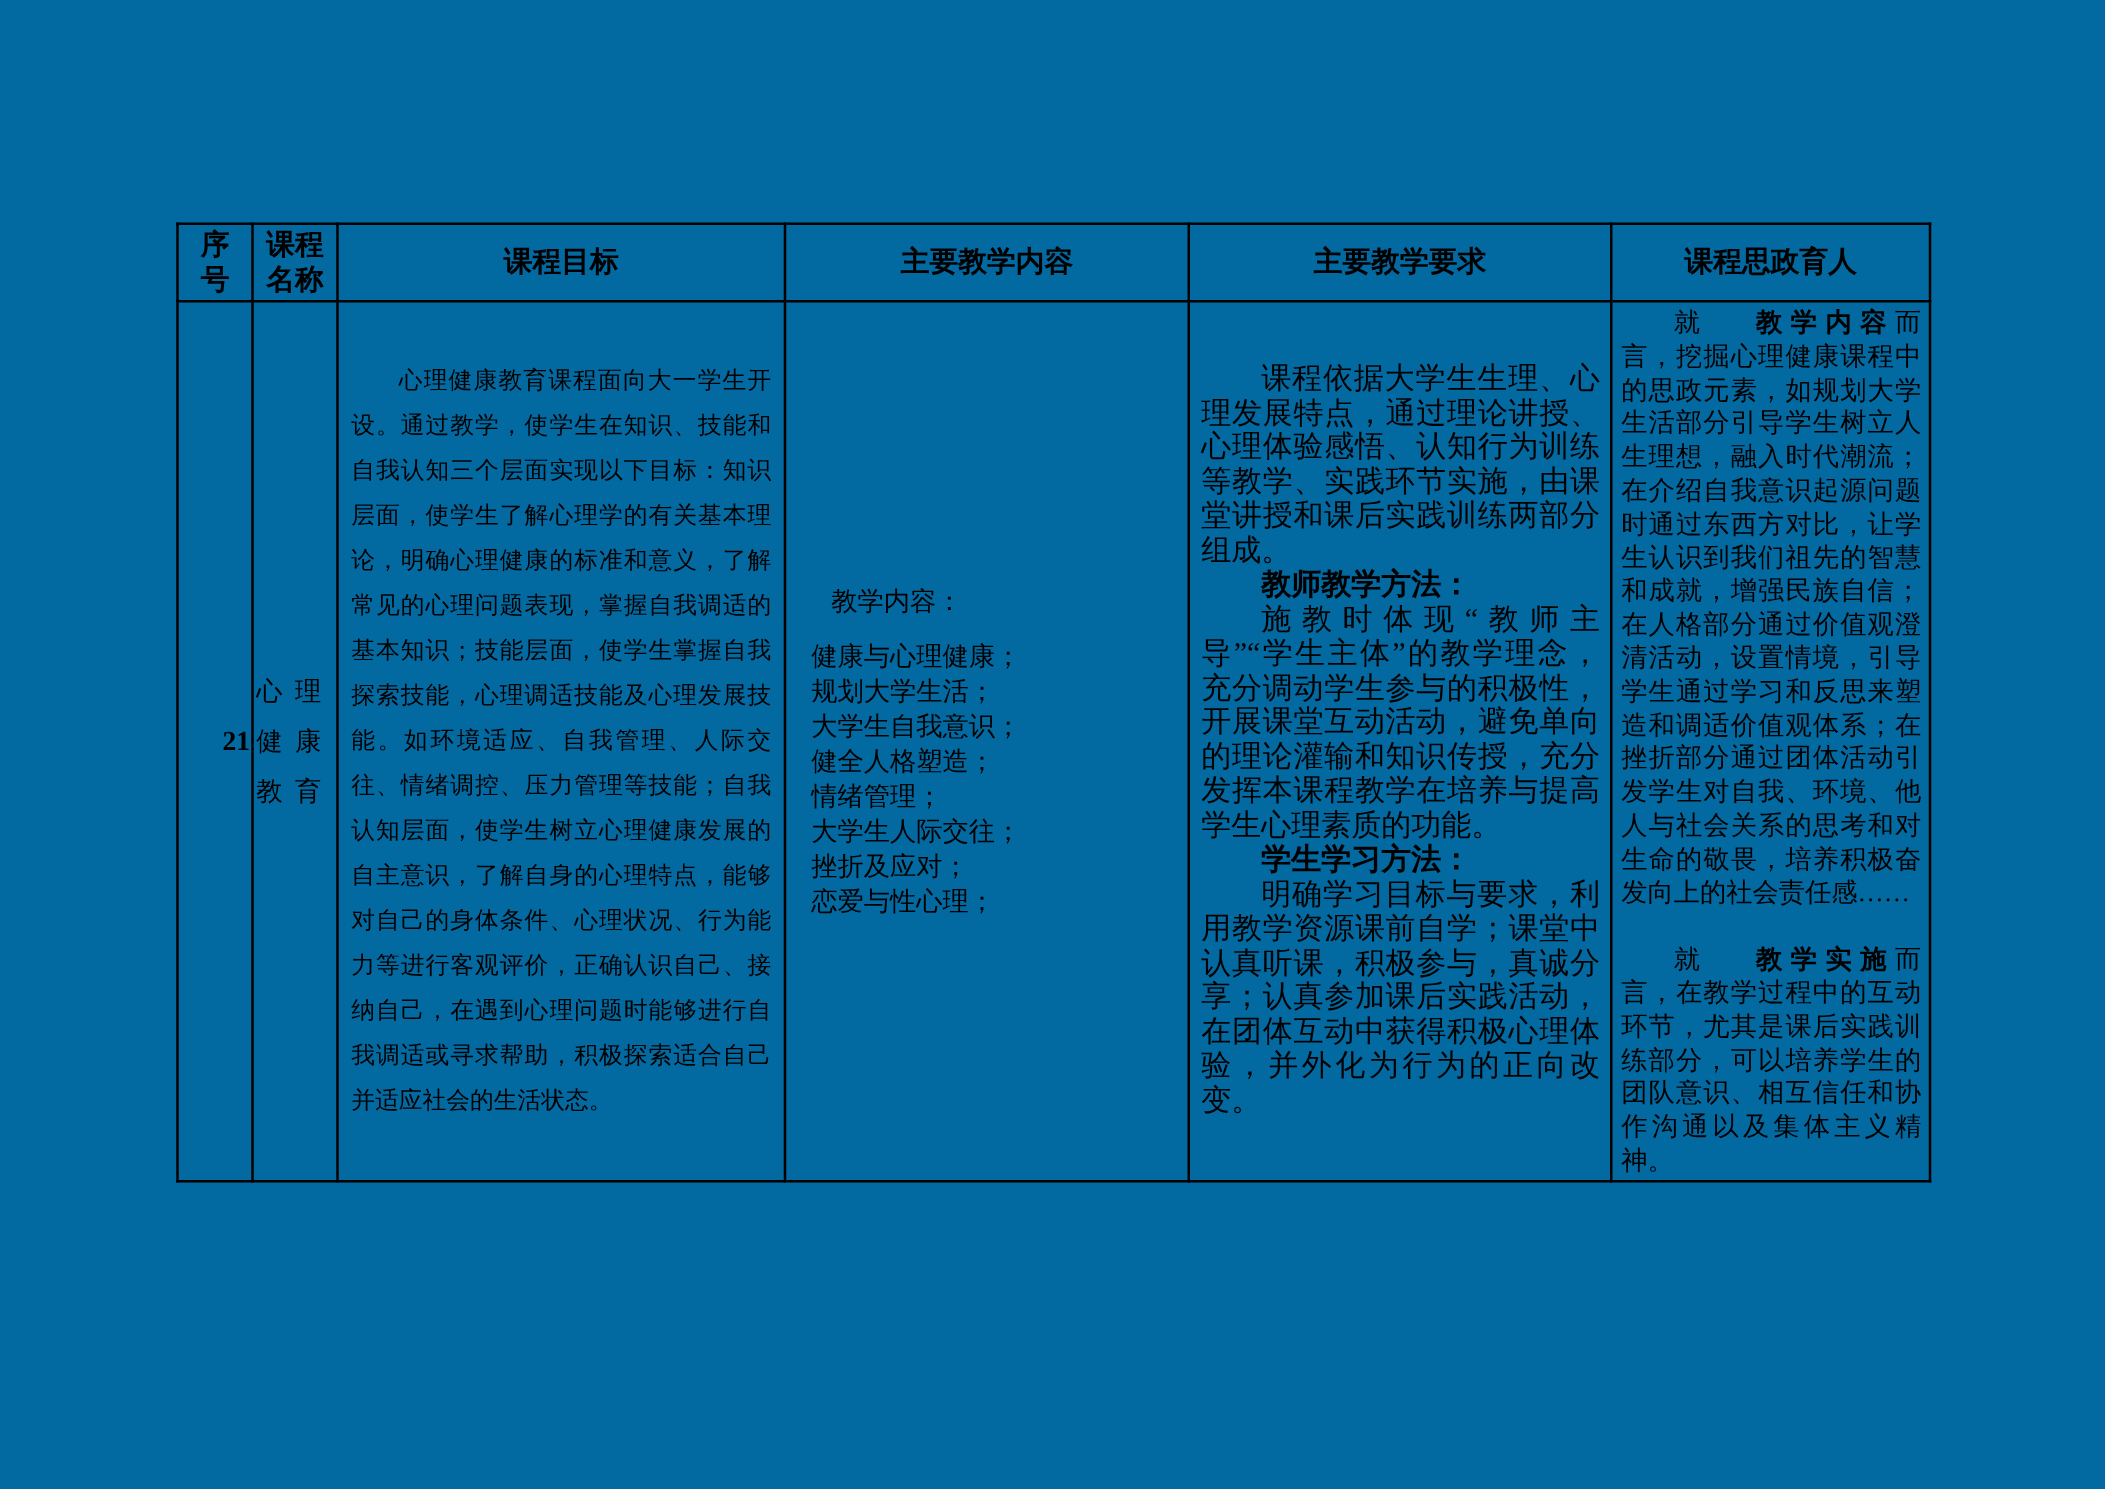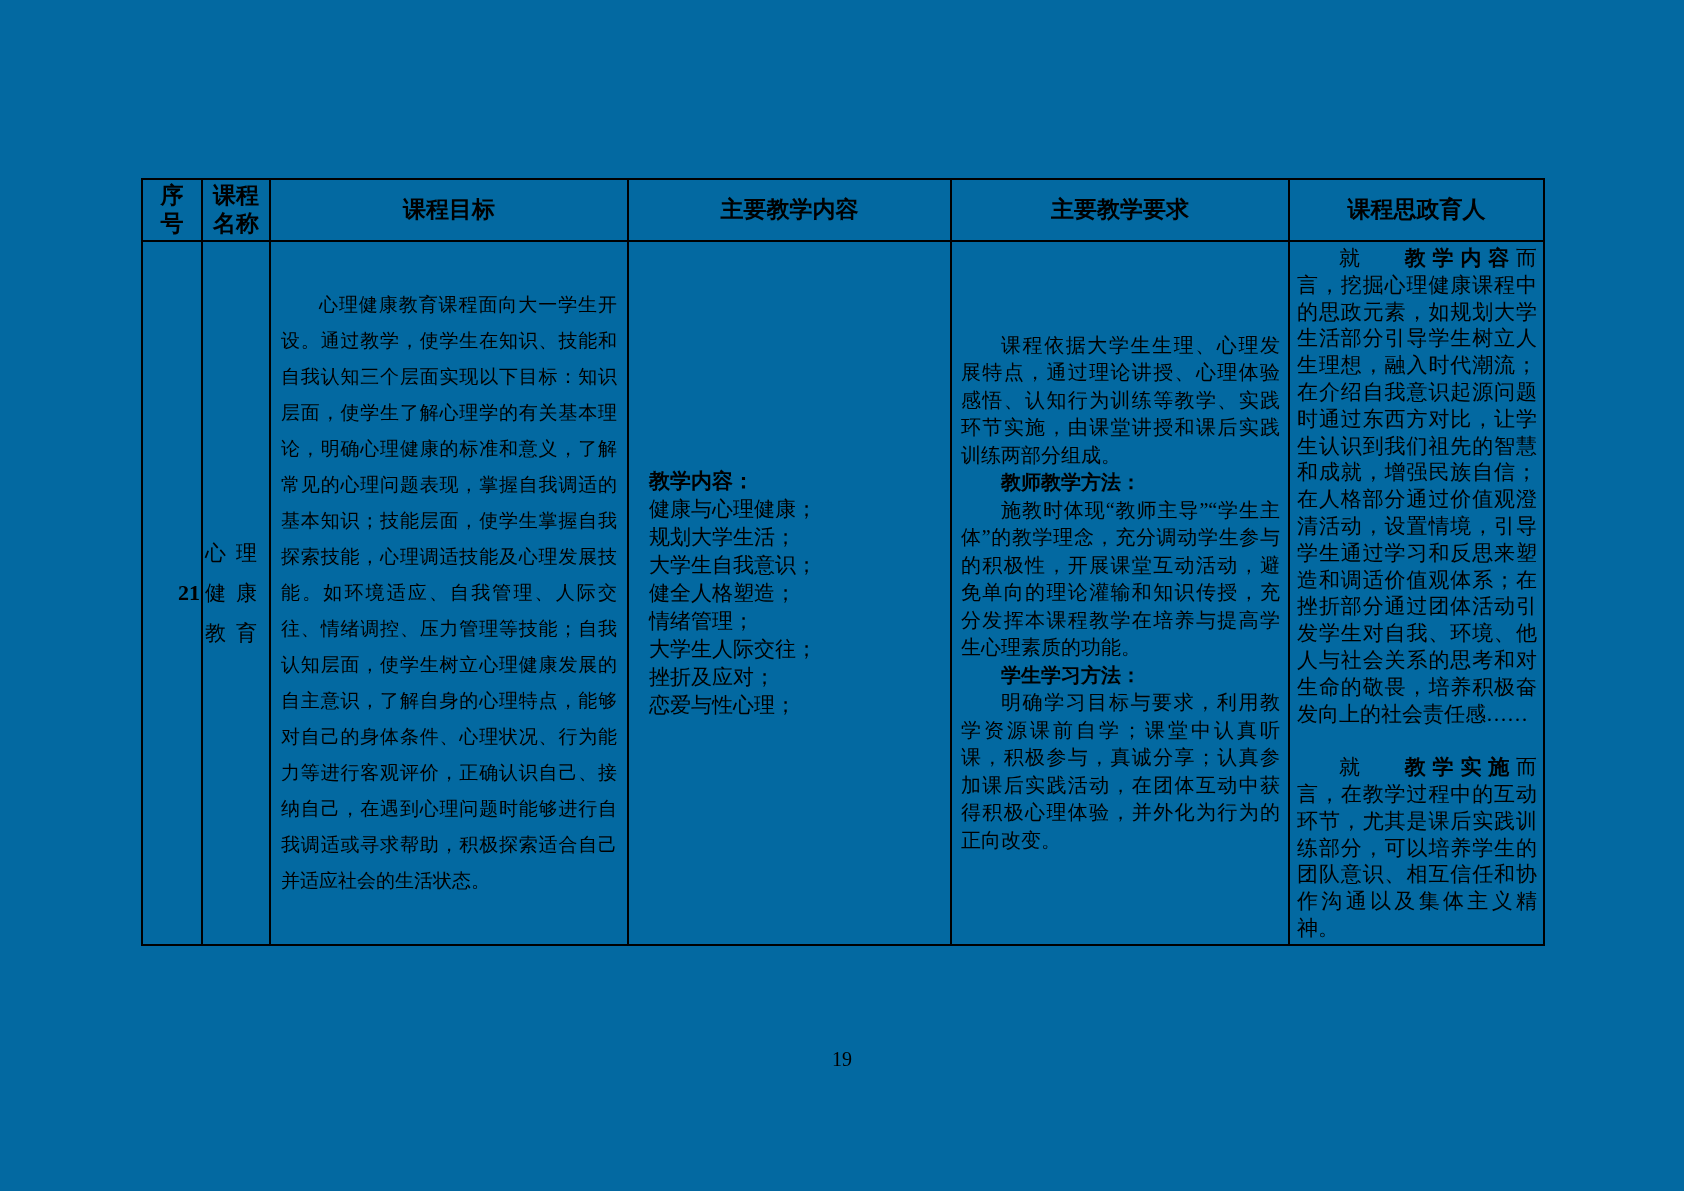--- a/index.html
+++ b/index.html
@@ -71,26 +71,26 @@
     margin: 0;
     text-align: justify;
     text-indent: 2em;
   }
   td.content-cell {
     vertical-align: middle;
     padding: 2px 10px 2px 20px;
     font-size: 21px;
     line-height: 28px;
   }
-  td.content-cell .content-heading { margin: 0; font-weight: bold; }
+  td.content-cell .content-heading { margin: 16px; font-weight: normal; }
   td.content-cell .content-items { white-space: pre-line; }
   td.requirements-cell {
     vertical-align: middle;
     padding: 2px 8px 2px 9px;
-    font-size: 20px;
+    font-size: 24px;
     line-height: 27.5px;
   }
   td.requirements-cell p {
     margin: 0;
     text-align: justify;
     text-indent: 2em;
   }
   td.requirements-cell p.method-heading { font-weight: bold; }
   td.ideology-cell {
     vertical-align: top;
@@ -164,14 +164,13 @@
           <p class="method-heading">学生学习方法：</p>
           <p>明确学习目标与要求，利用教学资源课前自学；课堂中认真听课，积极参与，真诚分享；认真参加课后实践活动，在团体互动中获得积极心理体验，并外化为行为的正向改变。</p>
         </td>
         <td class="ideology-cell">
           <p><span>就</span><b>教学内容</b><span>而言，挖掘心理健康课程中的思政元素，如规划大学生活部分引导学生树立人生理想，融入时代潮流；在介绍自我意识起源问题时通过东西方对比，让学生认识到我们祖先的智慧和成就，增强民族自信；在人格部分通过价值观澄清活动，设置情境，引导学生通过学习和反思来塑造和调适价值观体系；在挫折部分通过团体活动引发学生对自我、环境、他人与社会关系的思考和对生命的敬畏，培养积极奋发向上的社会责任感……</span></p>
           <p class="second-para"><span>就</span><b>教学实施</b><span>而言，在教学过程中的互动环节，尤其是课后实践训练部分，可以培养学生的团队意识、相互信任和协作沟通以及集体主义精神。</span></p>
         </td>
       </tr>
     </tbody>
   </table>
-  <div class="page-number">19</div>
 </div>
 
 </body></html>

